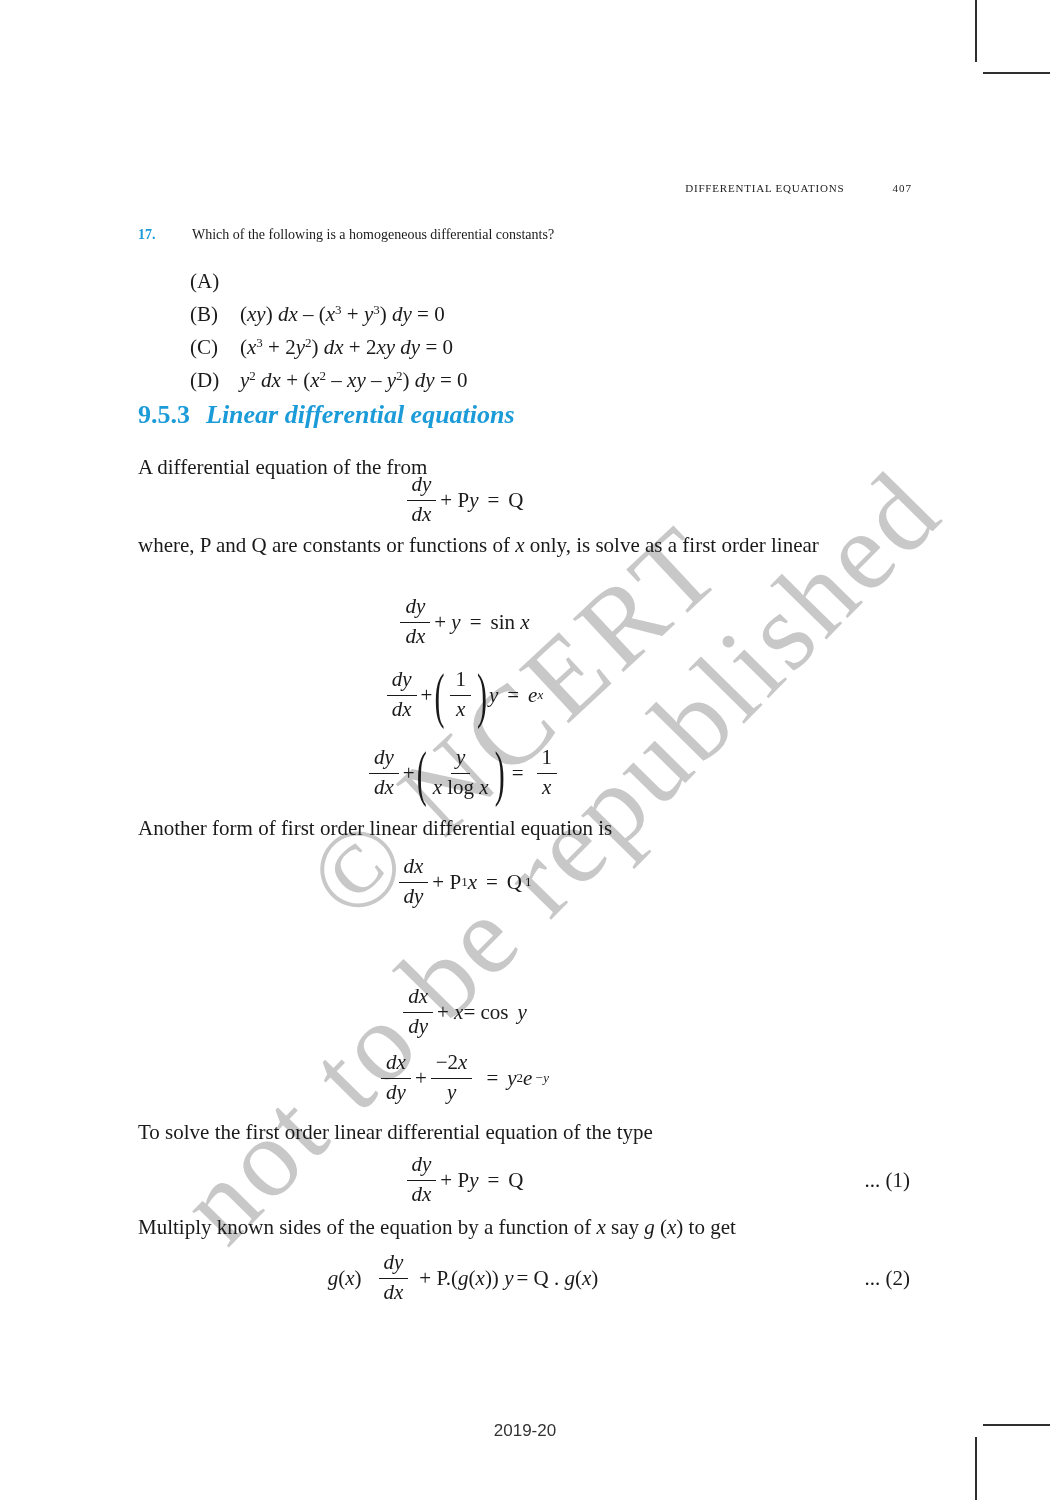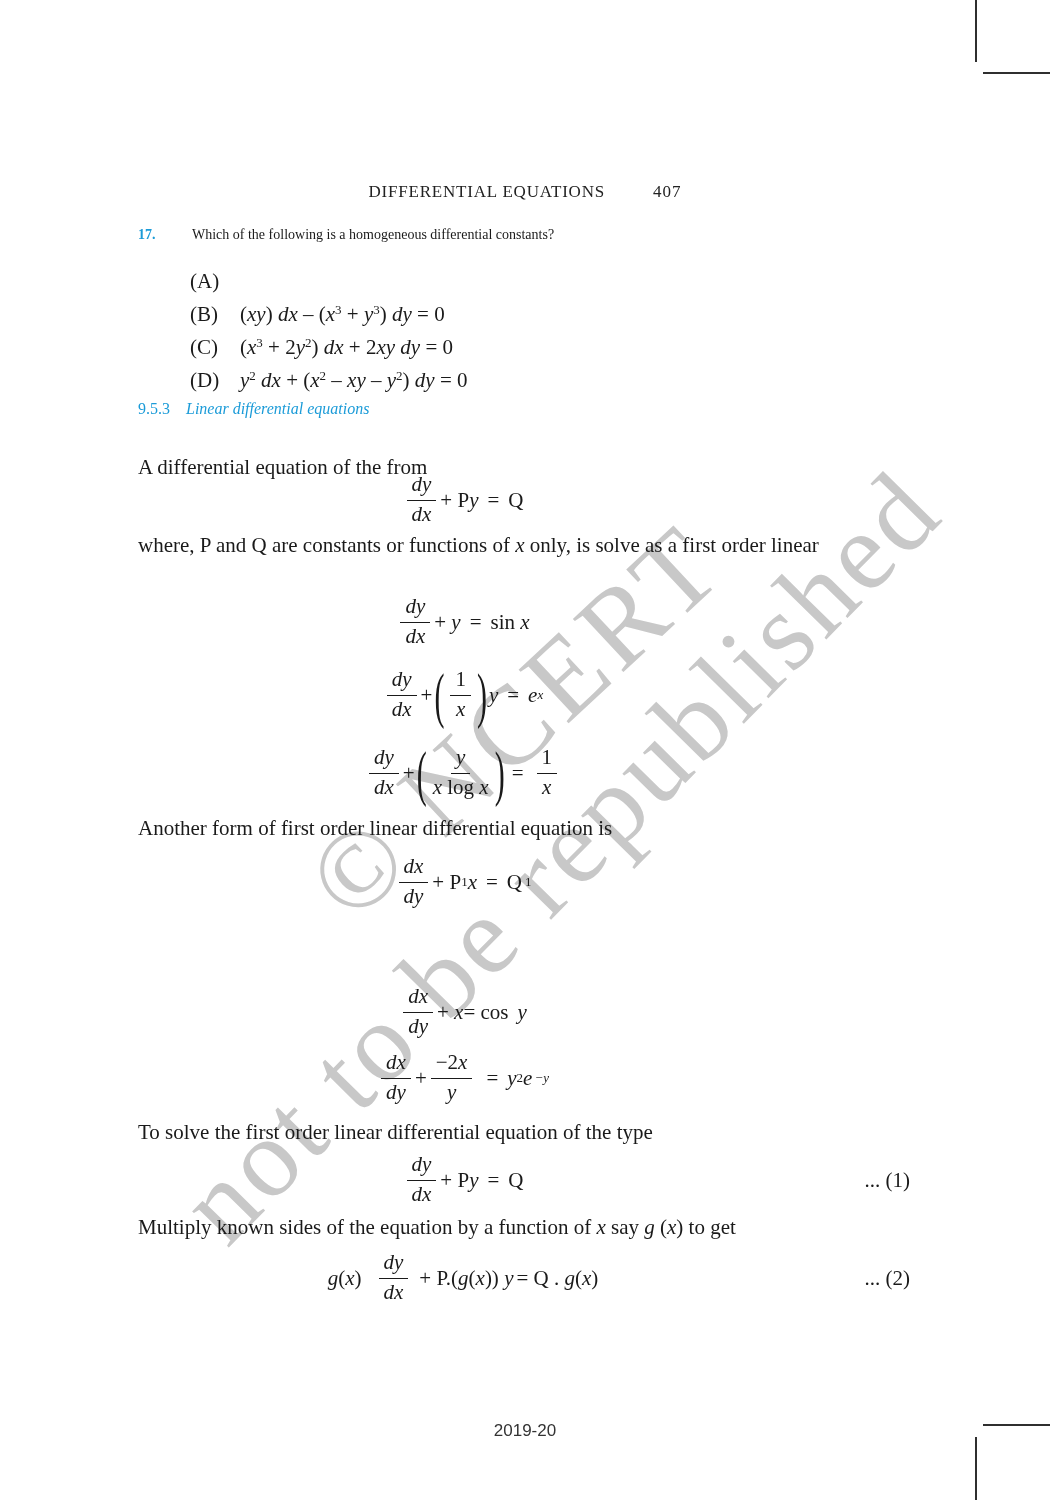--- a/index.html
+++ b/index.html
@@ -36,34 +36,34 @@
 
   
   .crop { position:absolute; background:#2f2f2f; z-index:2; }
   .crop-v-top    { left:975px; top:0;      width:2px;  height:62px; }
   .crop-h-top    { left:983px; top:72px;   width:67px; height:2px;  }
   .crop-h-bottom { left:983px; top:1424px; width:67px; height:2px;  }
   .crop-v-bottom { left:975px; top:1437px; width:2px;  height:63px; }
 
   
   .header {
-    top:182px; text-align:center;
-    font-size:17px; letter-spacing:0.8px; color:#222;
+    top:182px; text-align:right;
+    font-size:11px; letter-spacing:0.8px; color:#222;
   }
   .header .pgnum { margin-left:48px; letter-spacing:1px; }
 
   
   .question { top:227px; display:flex; font-size:14px; }
   .q-num { color:var(--accent); font-weight:bold; width:54px; flex:0 0 54px; }
   .opt { position:absolute; left:190px; width:720px; display:flex; font-size:21px; }
   .opt-label { width:50px; flex:0 0 50px; }
   .opt-a { top:269px; } .opt-b { top:302px; } .opt-c { top:335px; } .opt-d { top:368px; }
 
   
-  .section-heading { top:400px; font-size:16px; font-weight:normal; color:var(--accent); }
+  .section-heading { top:400px; font-size:26px; font-weight:bold; color:var(--accent); }
   .section-heading .sec-title { font-style:italic; margin-left:16px; }
 
   
   .para { font-size:21px; line-height:28.5px; }
   .p-form    { top:453px; }
   .p-wherepq { top:531px; }
   .p-another { top:814px;font-family:Liberation Serif, serif; }
   .p-wherep1 { top:920px; }
   .p-tosolve { top:1118px; }
   .p-multiply{ top:1213px; }

